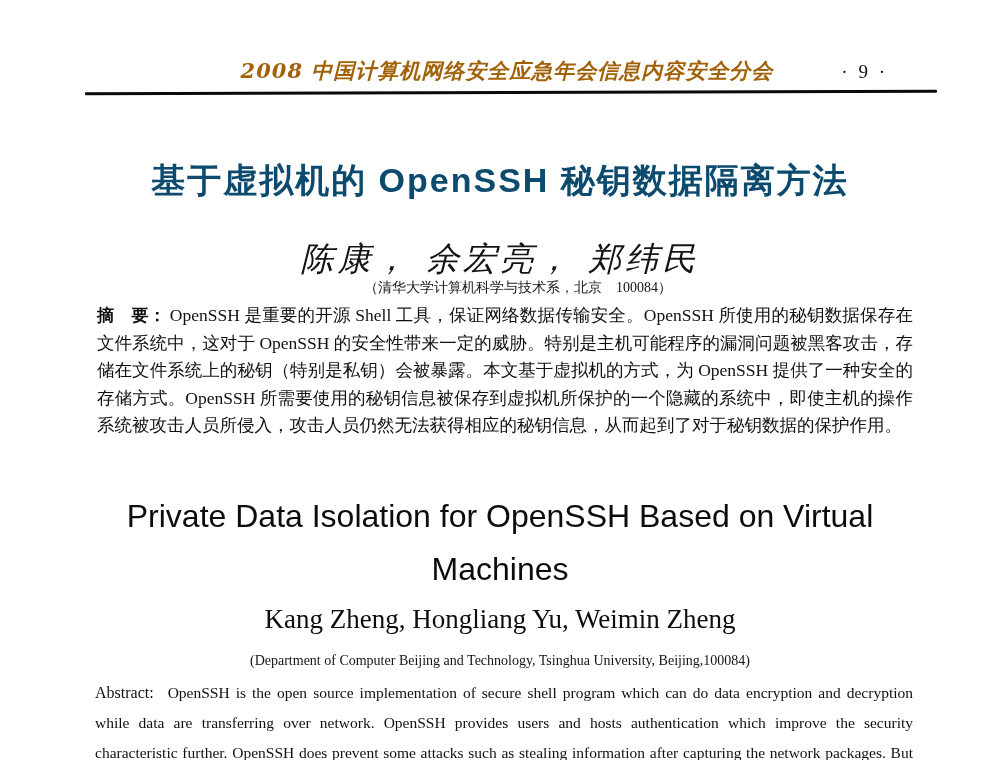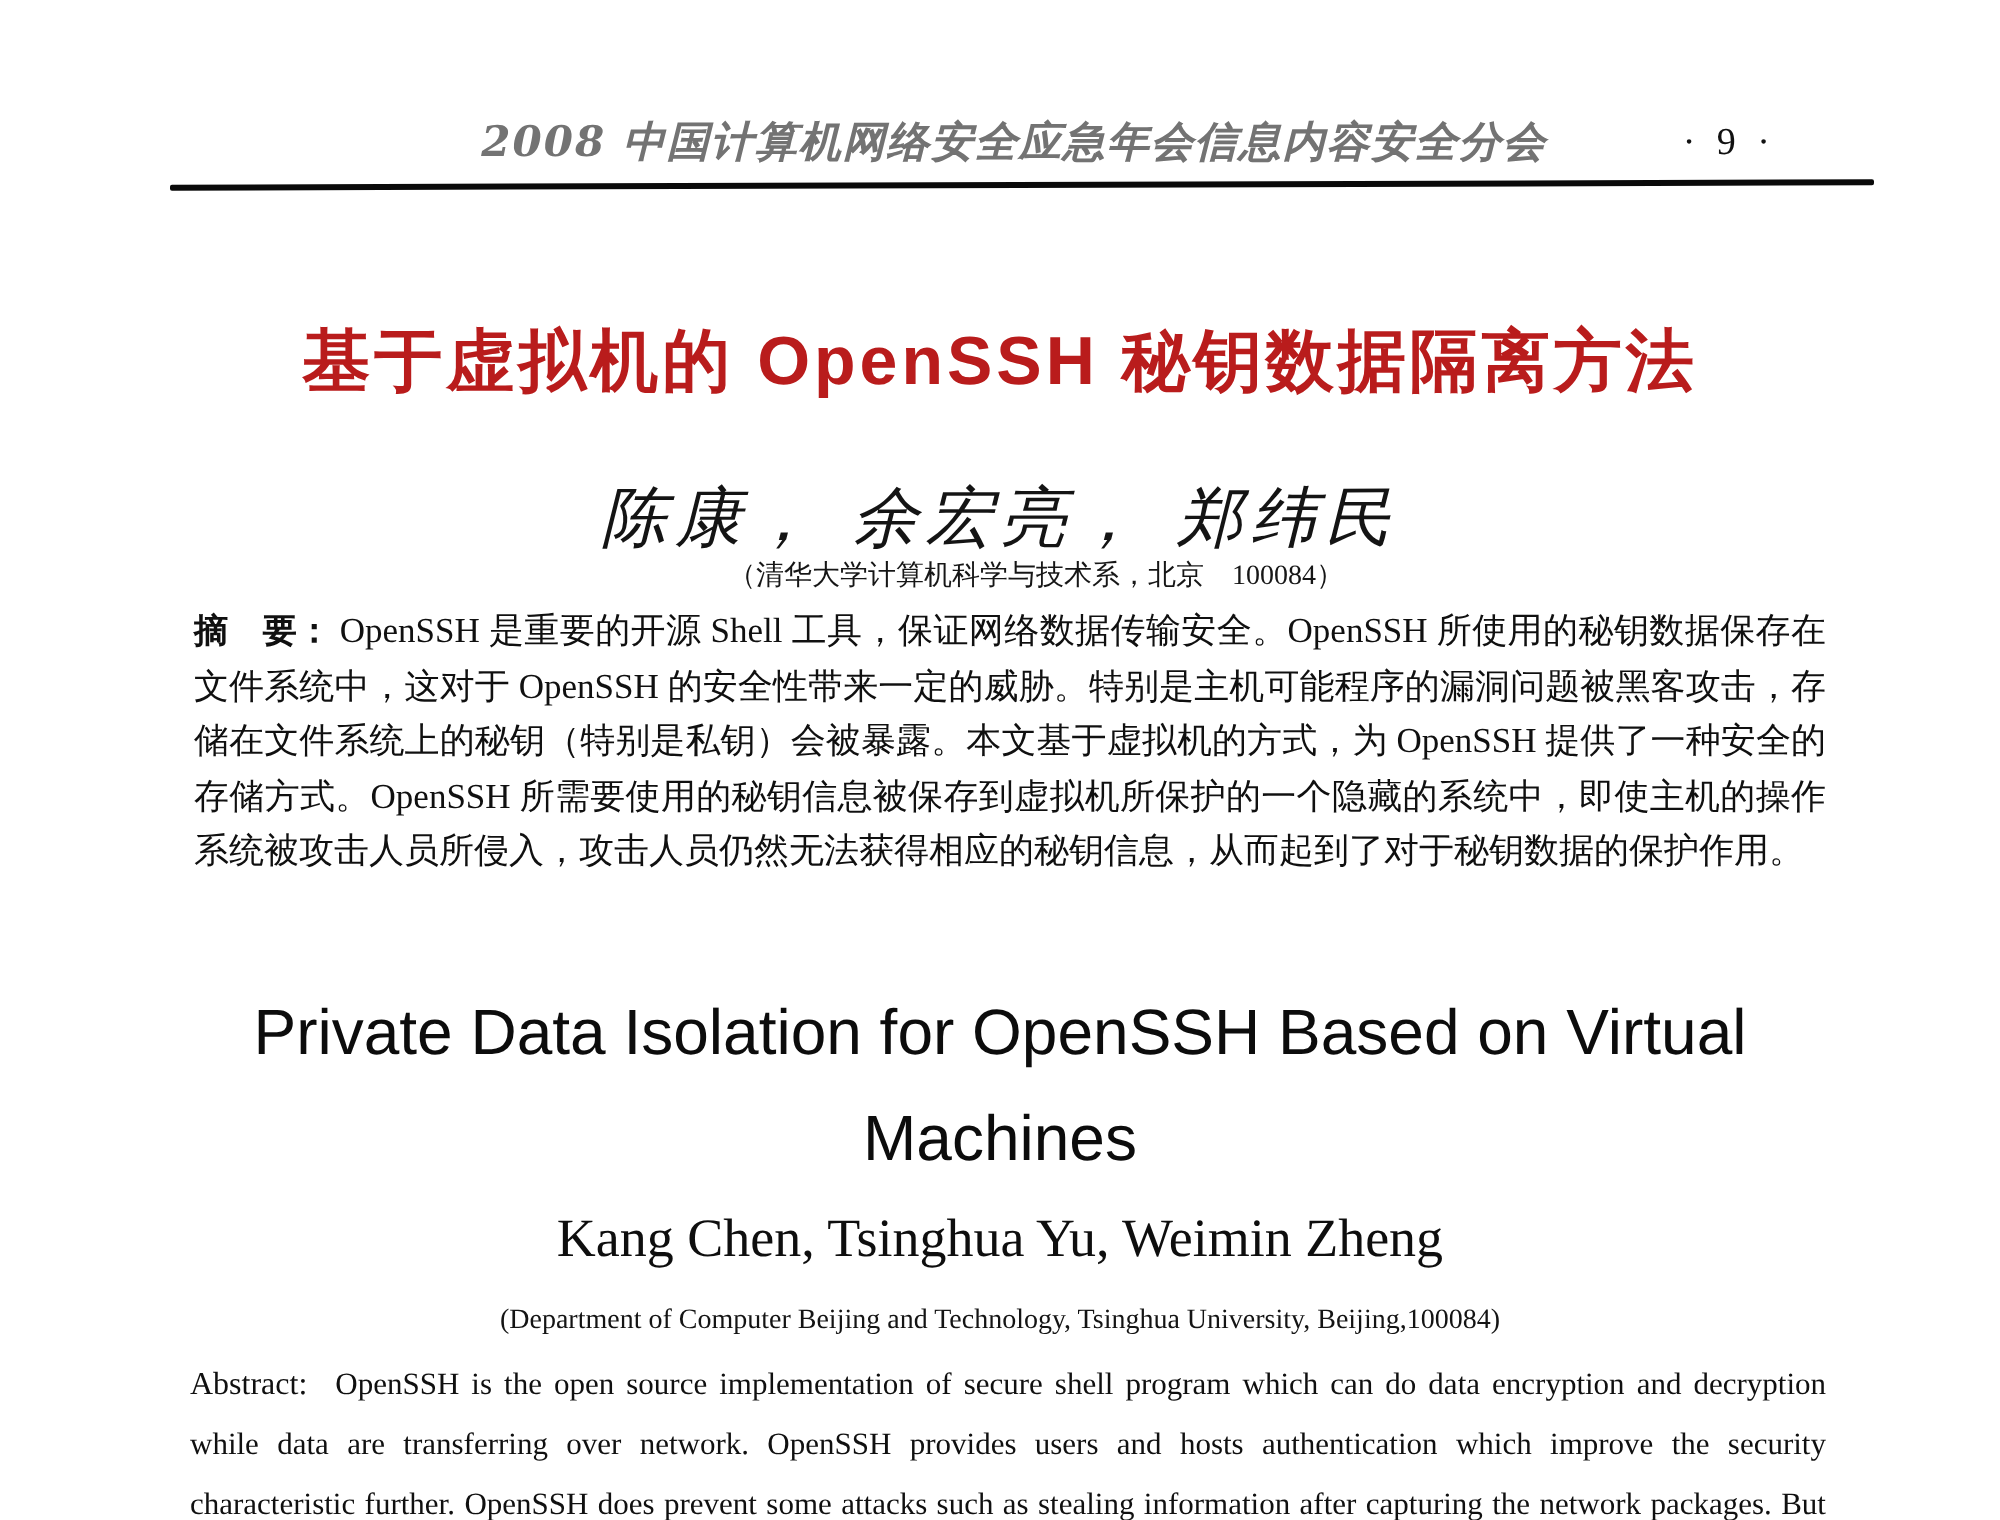--- a/index.html
+++ b/index.html
@@ -17,21 +17,21 @@
   
   .conf-name {
     position: absolute;
     top: 57px; left: 0; width: 100%;
     text-align: center;
     font-family: "DejaVu Serif", serif;
     font-style: italic;
     font-weight: 700;
     font-size: 21px;
     letter-spacing: 1px;
-    color: #737373;
+    color: #a16207;
     padding-left: 14px;
   }
   .page-num {
     position: absolute;
     top: 61px; right: 112px;
     font-family: "Liberation Serif", serif;
     font-size: 19px;
     letter-spacing: 3px;
     color: #111;
   }
@@ -46,21 +46,21 @@
 
   
   .cn-title {
     position: absolute;
     top: 158px; left: 0; width: 100%;
     text-align: center;
     font-family: "Liberation Sans", sans-serif;
     font-weight: 700;
     font-size: 34px;
     letter-spacing: 2px;
-    color: #b91c1c;
+    color: #0c4a6e;
   }
   .cn-authors {
     position: absolute;
     top: 237px; left: 0; width: 100%;
     text-align: center;
     font-family: "DejaVu Serif", serif;
     font-style: italic;
     font-size: 33px;
     letter-spacing: 4px;
     color: #141414;
@@ -157,21 +157,21 @@
 
   <div class="cn-affil">（清华大学计算机科学与技术系，北京　100084）</div>
 
   <p class="cn-abstract">
     <span class="cn-label">摘　要：</span><span>OpenSSH 是重要的开源 Shell 工具，保证网络数据传输安全。OpenSSH 所使用的秘钥数据保存在文件系统中，这对于 OpenSSH 的安全性带来一定的威胁。特别是主机可能程序的漏洞问题被黑客攻击，存储在文件系统上的秘钥（特别是私钥）会被暴露。本文基于虚拟机的方式，为 OpenSSH 提供了一种安全的存储方式。OpenSSH 所需要使用的秘钥信息被保存到虚拟机所保护的一个隐藏的系统中，即使主机的操作系统被攻击人员所侵入，攻击人员仍然无法获得相应的秘钥信息，从而起到了对于秘钥数据的保护作用。</span>
   </p>
 
 
   <h2 class="en-title">Private Data Isolation for OpenSSH Based on Virtual Machines</h2>
 
-  <div class="en-authors">Kang Chen, Tsinghua Yu, Weimin Zheng</div>
+  <div class="en-authors">Kang Zheng, Hongliang Yu, Weimin Zheng</div>
 
   <div class="en-affil">(Department of Computer Beijing and Technology, Tsinghua University, Beijing,100084)</div>
 
   <p class="en-abstract">
     <span class="en-label">Abstract:</span><span>OpenSSH is the open source implementation of secure shell program which can do data encryption and decryption while data are transferring over network. OpenSSH provides users and hosts authentication which improve the security characteristic further. OpenSSH does prevent some attacks such as stealing information after capturing the network packages. But some critical</span>
   </p>
 
 </div>
 
 </body></html>

